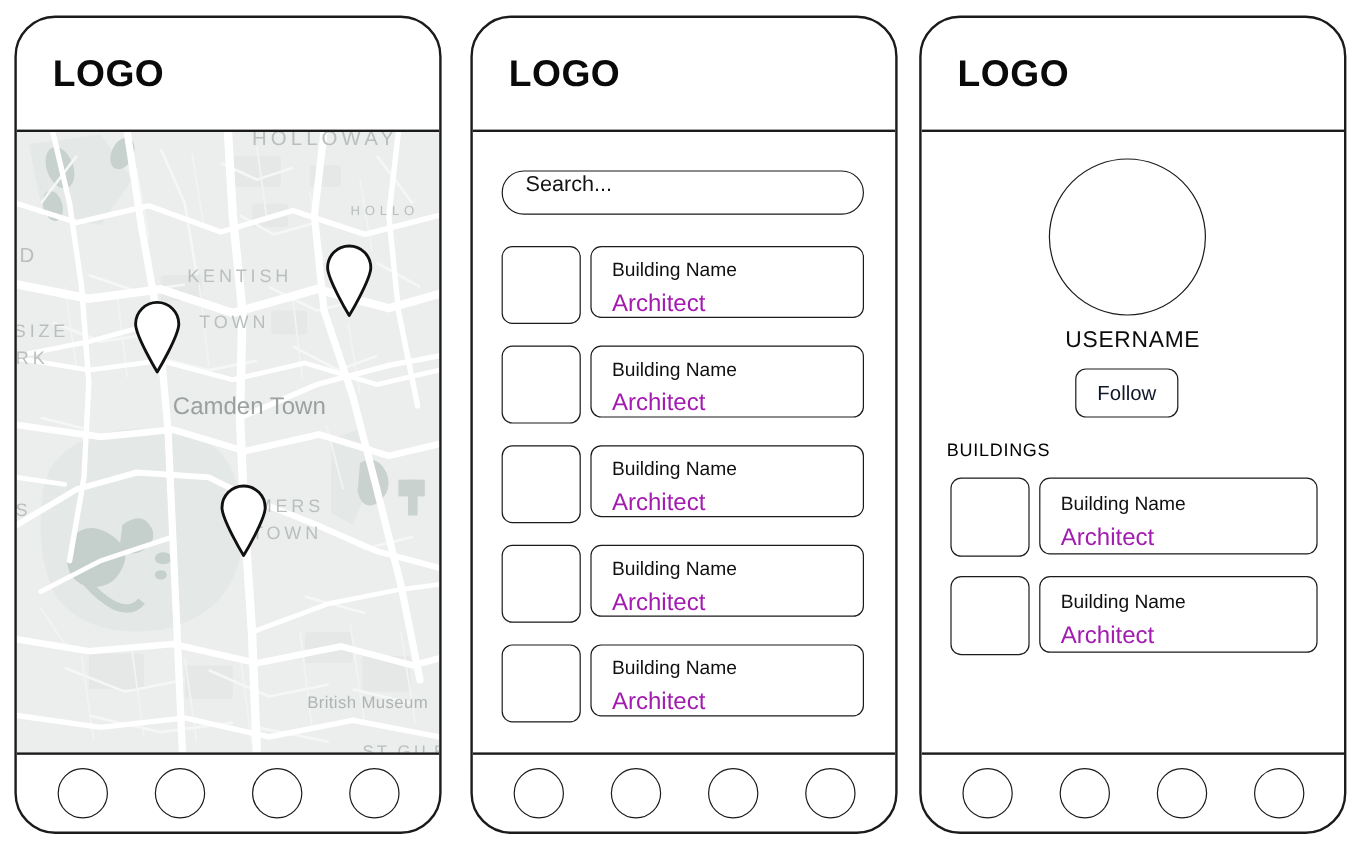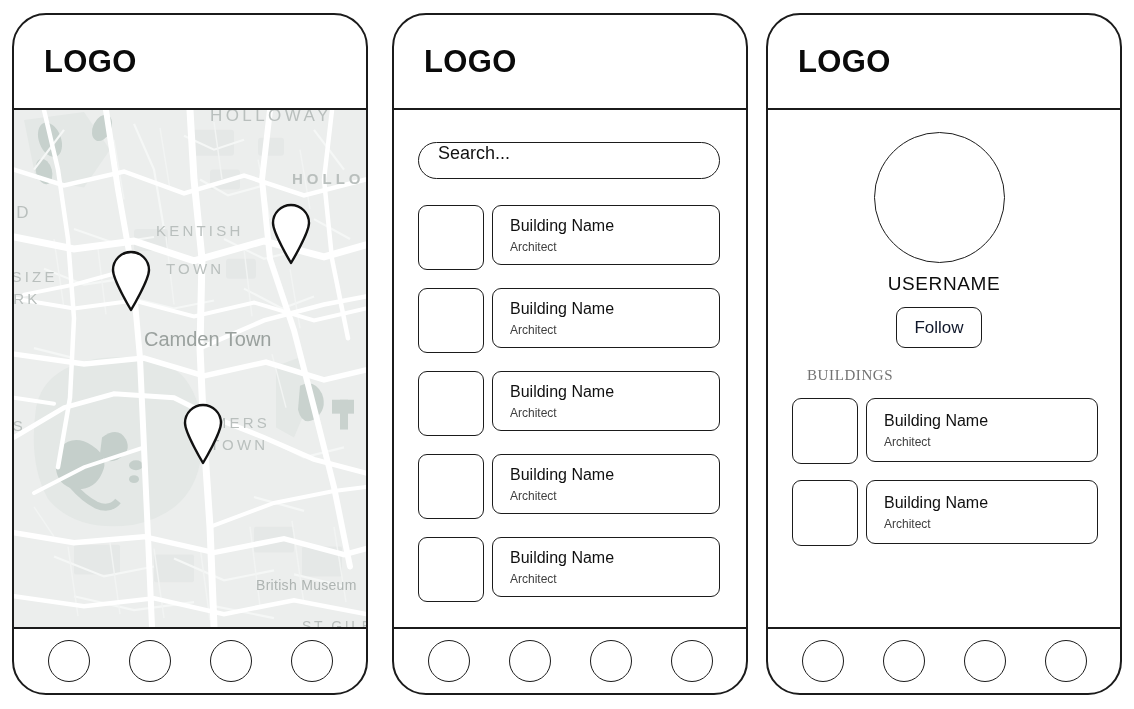--- a/index.html
+++ b/index.html
@@ -82,21 +82,21 @@
   .map svg { display: block; width: 100%; height: 100%; }
 
   .map-label {
     position: absolute;
     color: #b9bfbd;
     font-family: "Liberation Sans", sans-serif;
     white-space: nowrap;
     pointer-events: none;
   }
   .lbl-holloway-top { left: 196px; top: -4px; font-size: 17px; letter-spacing: 3.4px; }
-  .lbl-hollo       { left: 278px; top: 60px;  font-size: 15px; letter-spacing: 4px; font-weight: bold; }
+  .lbl-hollo       { left: 278px; top: 60px;  font-size: 11px; letter-spacing: 4px; }
   .lbl-ad          { left: -12px; top: 93px;  font-size: 17px; letter-spacing: 3px; }
   .lbl-lsize       { left: -14px; top: 158px; font-size: 15px; letter-spacing: 3.2px; }
   .lbl-ark         { left: -14px; top: 180px; font-size: 15px; letter-spacing: 3.2px; }
   .lbl-kentish     { left: 142px; top: 112px; font-size: 15px; letter-spacing: 3.2px; }
   .lbl-town1       { left: 152px; top: 150px; font-size: 15px; letter-spacing: 3.2px; }
   .lbl-camden      { left: 130px; top: 218px; font-size: 20px; color: #9aa19e; font-weight: 400; }
   .lbl-s           { left: -6px;  top: 307px; font-size: 15px; letter-spacing: 2px; }
   .lbl-somers      { left: 185px; top: 304px; font-size: 15px; letter-spacing: 3.2px; }
   .lbl-town2       { left: 196px; top: 326px; font-size: 15px; letter-spacing: 3.2px; }
   .lbl-british     { left: 242px; top: 467px; font-size: 14px; color: #aeb4b2; letter-spacing: 0.3px; }
@@ -138,21 +138,21 @@
   .row-card {
     margin-left: 8px;
     flex: 1 1 auto;
     height: 60px;
     border: 1.6px solid #1b1b1b;
     border-radius: 9px;
     background: #fff;
     padding: 8px 0 0 17px;
   }
   .row-title { font-size: 16px; color: #101010; line-height: 1.5; }
-  .row-sub   { font-size: 12px; color: #404040; line-height: 1.5; }
+  .row-sub   { font-size: 20px; color: #a21caf; line-height: 1.5; }
 
   
   .avatar {
     position: absolute;
     left: 106px; top: 22px;
     width: 131px; height: 131px;
     border: 1.7px solid #1b1b1b;
     border-radius: 50%;
     background: #fff;
   }
@@ -174,25 +174,24 @@
     display: flex;
     align-items: center;
     justify-content: center;
     font-size: 17px;
     color: #0f172a;
     font-family: "Liberation Sans", sans-serif;
     cursor: pointer;
   }
   .section-label {
     position: absolute;
-    left: 39px; top: 257px;
+    left: 21px; top: 257px;
     font-size: 15px;
     letter-spacing: 0.6px;
-    color: #737373;
-    font-family: Liberation Serif, serif;
+    color: #000000;
   }
   .profile-list {
     position: absolute;
     left: 24px; top: 288px;
     width: 306px;
   }
   .profile-list .list-row { margin-bottom: 16px; }
   .profile-list .thumb { width: 66px; height: 66px; }
   .profile-list .row-card { height: 64px; padding-top: 10px; }
 </style>

